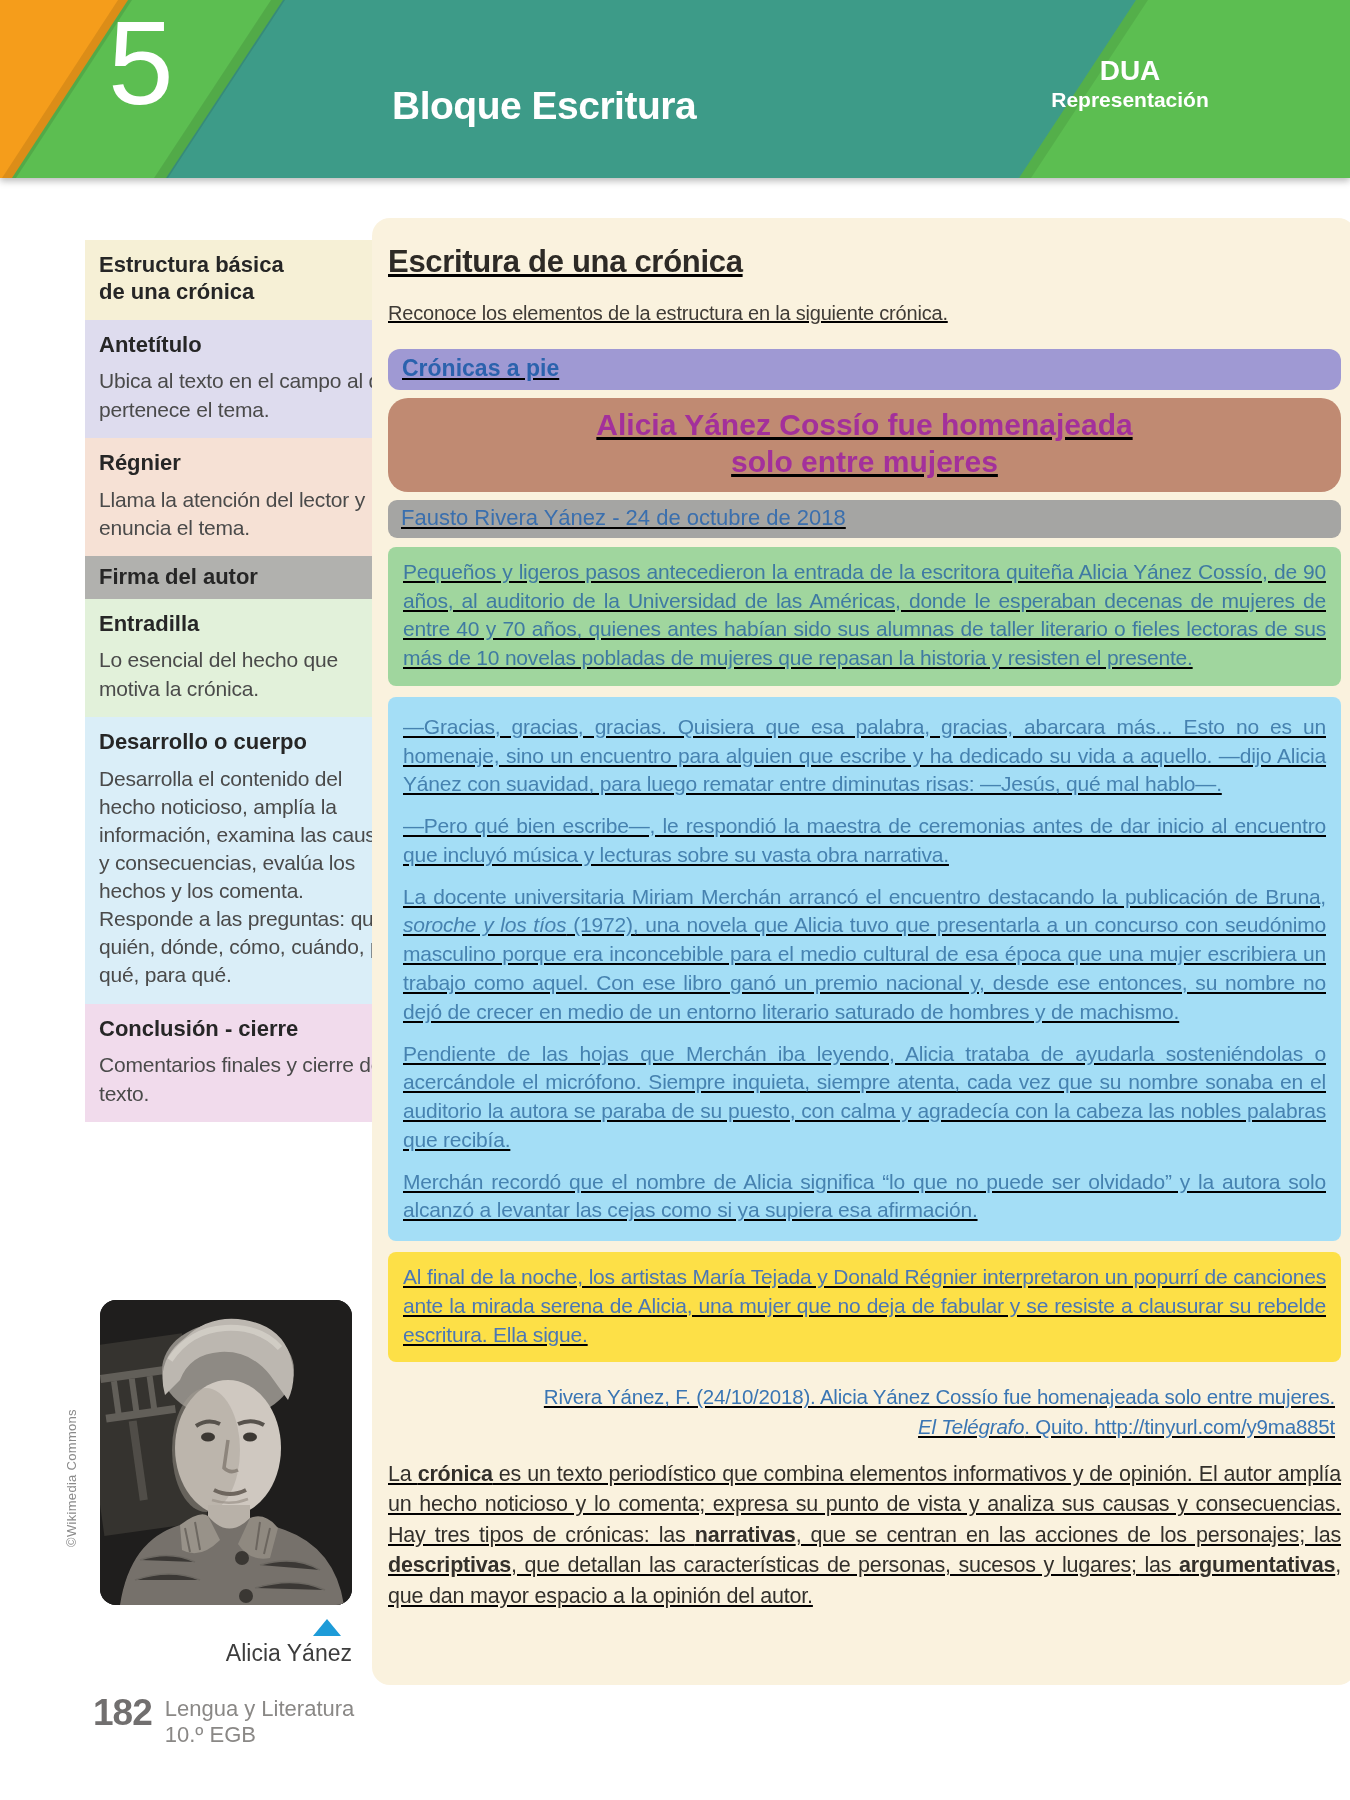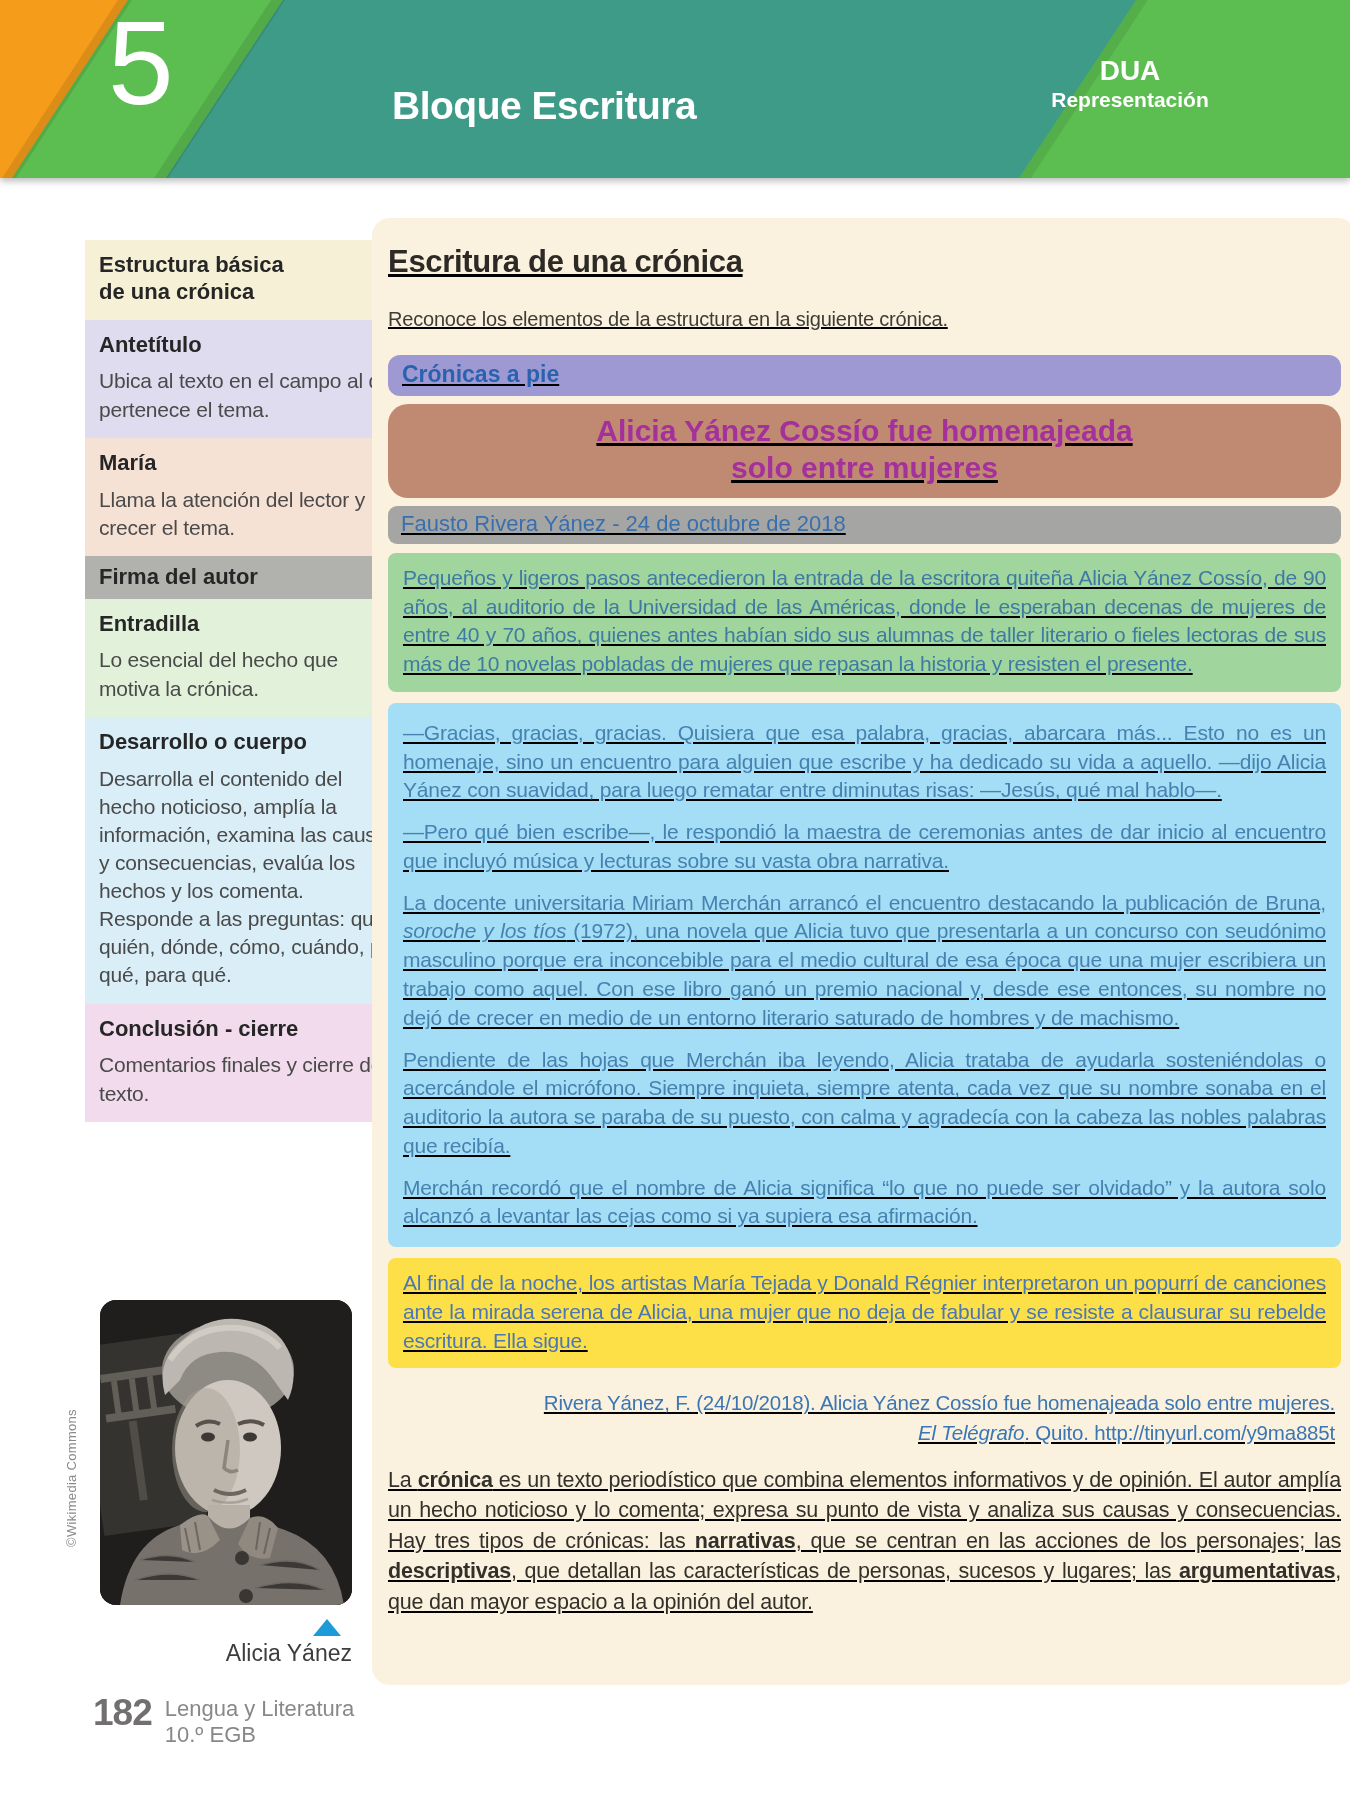--- a/index.html
+++ b/index.html
@@ -38,21 +38,21 @@
   .caption-arrow{position:absolute;left:313px;top:1619px;width:0;height:0;
                  border-left:14px solid transparent;border-right:14px solid transparent;
                  border-bottom:17px solid #1d9bd8;}
   .photo-caption{position:absolute;left:100px;top:1640px;width:252px;text-align:right;
                  font-size:23px;color:#3d3d3d;}
 
   
   .main{position:absolute;left:372px;top:218px;width:984px;height:1467px;background:#faf2de;
         border-radius:18px;box-sizing:border-box;padding:26px 15px 20px 16px;text-decoration:underline;}
   .main-title{font-size:31px;font-weight:bold;color:#2d2a26;letter-spacing:-0.3px;}
-  .main-intro{margin-top:28px;font-size:20px;color:#3f3b36;letter-spacing:-0.2px;}
+  .main-intro{margin-top:22px;font-size:20px;color:#3f3b36;letter-spacing:-0.2px;}
   .kicker{margin-top:24px;background:#9f99d3;border-radius:12px;padding:6px 14px 8px 14px;
           font-size:23px;font-weight:bold;color:#2b62ad;}
   .headline{margin-top:8px;background:#c08a72;border-radius:20px;padding:9px 10px 11px 10px;
             text-align:center;color:#a3309b;font-size:30px;font-weight:bold;line-height:1.23;}
   .byline{margin-top:8px;background:#a5a5a3;border-radius:9px;padding:5px 13px 7px 13px;
           font-size:22px;color:#3a6fae;}
   .txtbox{border-radius:8px;font-size:21px;line-height:1.37;text-align:justify;
           letter-spacing:-0.2px;}
   .lead{margin-top:9px;background:#a0d69e;color:#3f7aa2;padding:11px 15px 13px 15px;}
   .dialogue{margin-top:11px;background:#a4def6;color:#4682b0;padding:3px 15px;}
@@ -93,22 +93,22 @@
   <div class="sidebar">
     <div class="sb-box sb-title">
       <div class="sb-head">Estructura básica</div>
       <div class="sb-head">de una crónica</div>
     </div>
     <div class="sb-box sb-anteti">
       <div class="sb-head">Antetítulo</div>
       <div class="sb-body">Ubica al texto en el campo al que pertenece el tema.</div>
     </div>
     <div class="sb-box sb-titulo">
-      <div class="sb-head">María</div>
-      <div class="sb-body">Llama la atención del lector y crecer el tema.</div>
+      <div class="sb-head">Régnier</div>
+      <div class="sb-body">Llama la atención del lector y enuncia el tema.</div>
     </div>
     <div class="sb-box sb-firma">
       <div class="sb-head">Firma del autor</div>
     </div>
     <div class="sb-box sb-entra">
       <div class="sb-head">Entradilla</div>
       <div class="sb-body">Lo esencial del hecho que motiva la crónica.</div>
     </div>
     <div class="sb-box sb-cuerpo">
       <div class="sb-head">Desarrollo o cuerpo</div>

